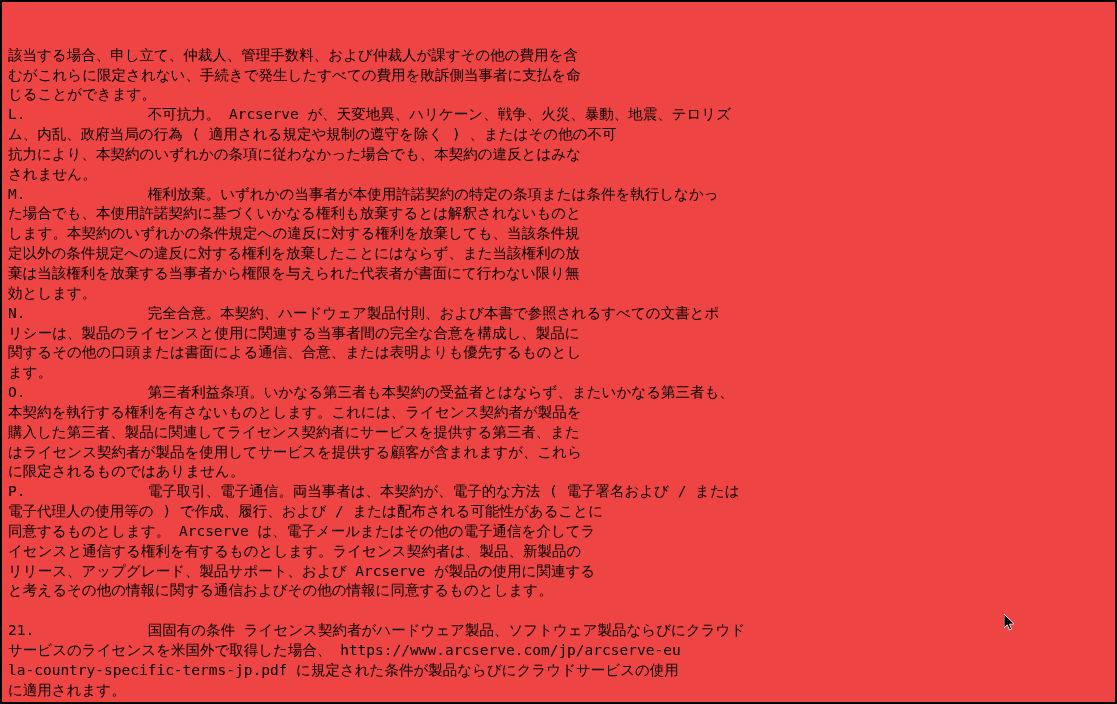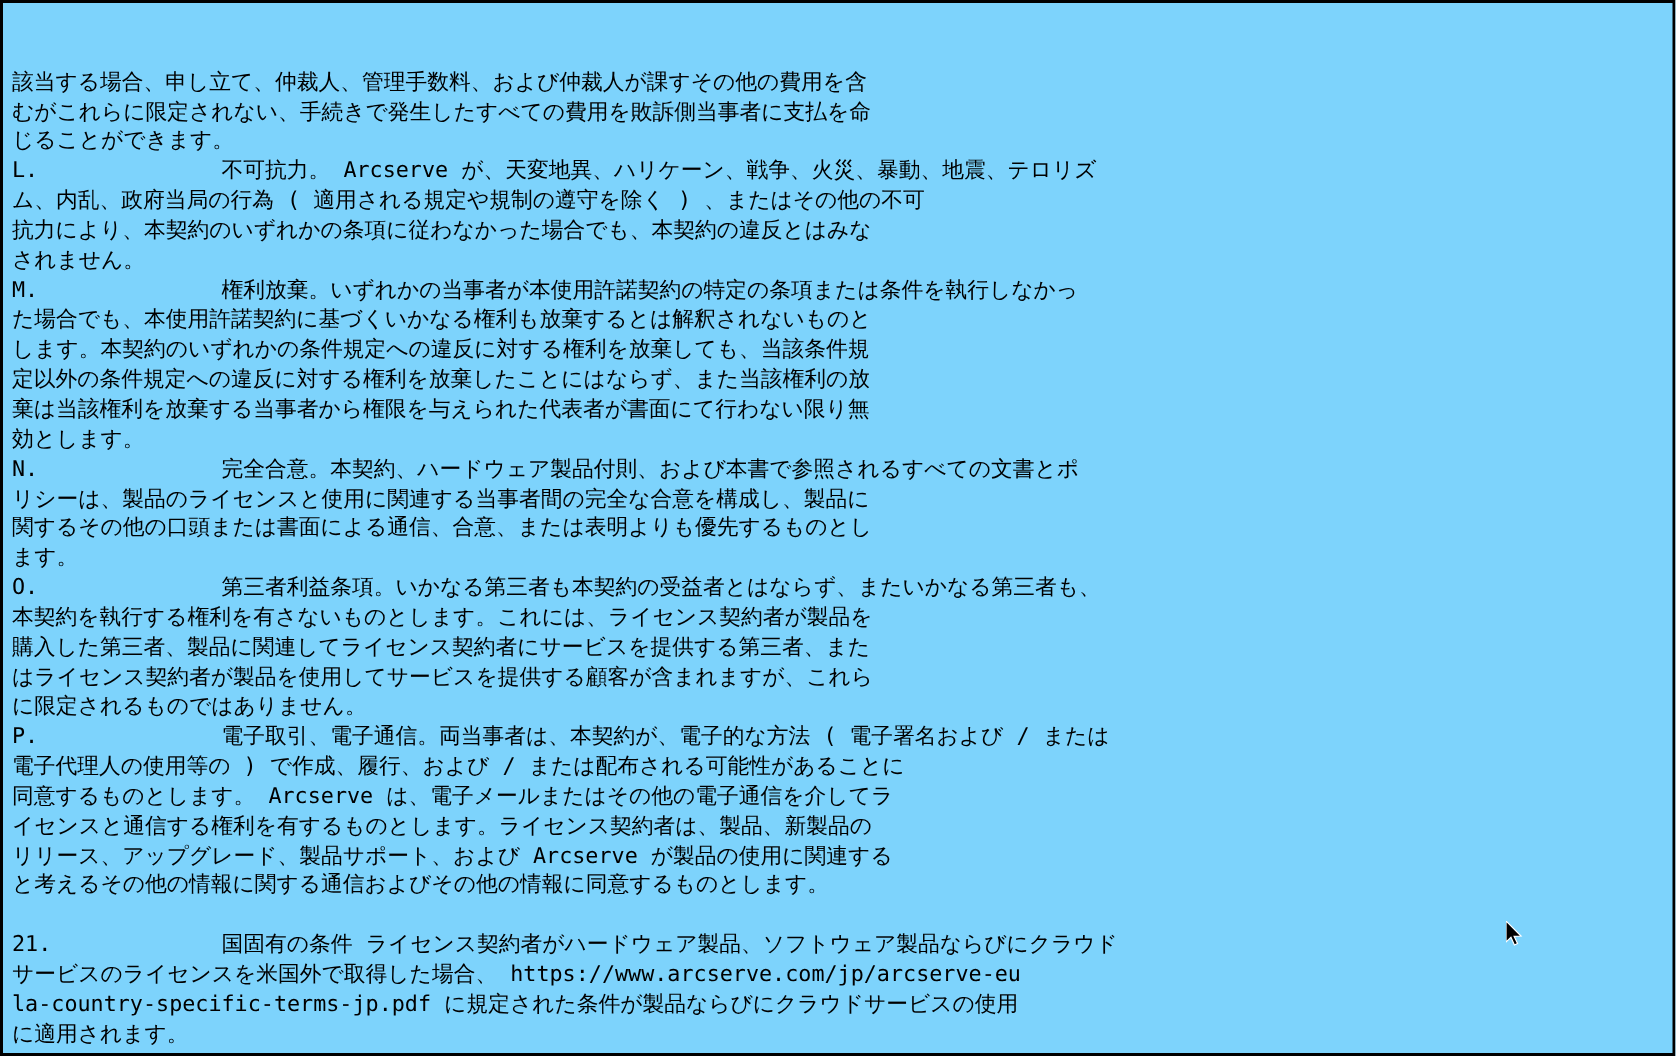--- a/index.html
+++ b/index.html
@@ -4,21 +4,21 @@
 <style>
   html, body {
     margin: 0;
     padding: 0;
     background: #ffffff;
   }
   .screen {
     position: relative;
     width: 1117px;
     height: 704px;
-    background: #7dd3fc;
+    background: #ef4444;
     border: 2px solid #000000;
     box-sizing: border-box;
     overflow: hidden;
   }
   .terminal {
     position: absolute;
     left: 0;
     top: 0;
     width: 1113px;
     height: 700px;

